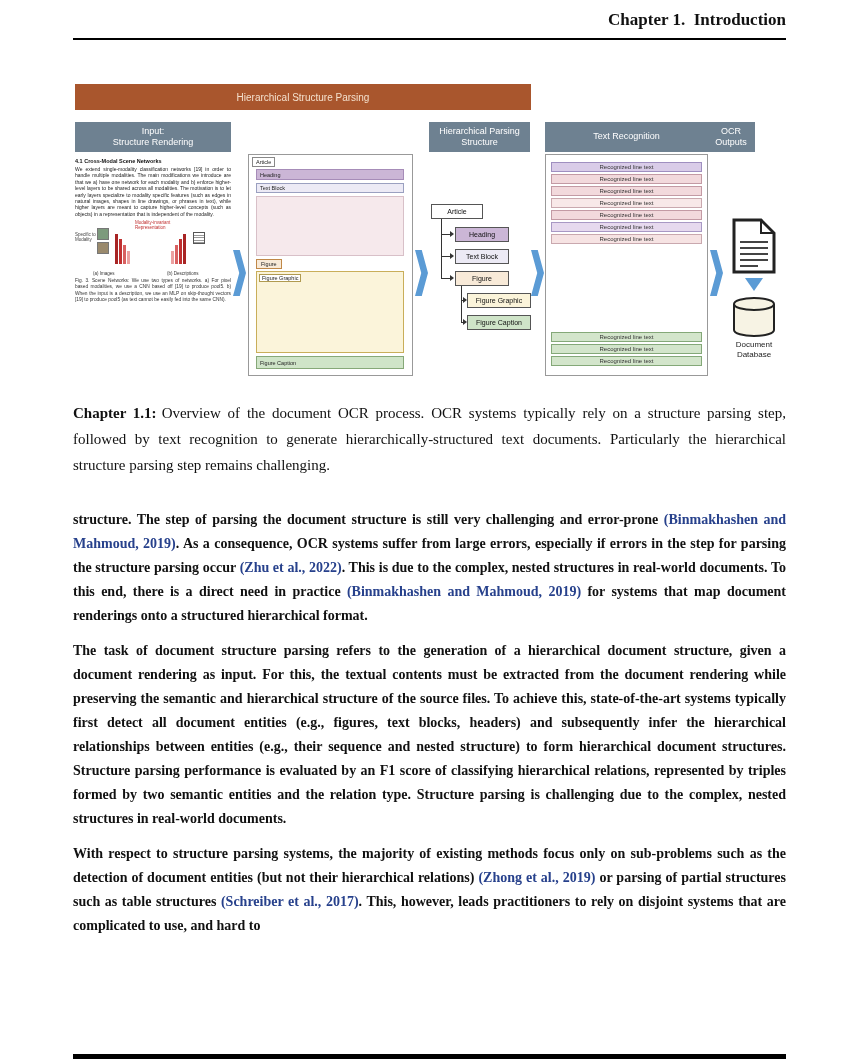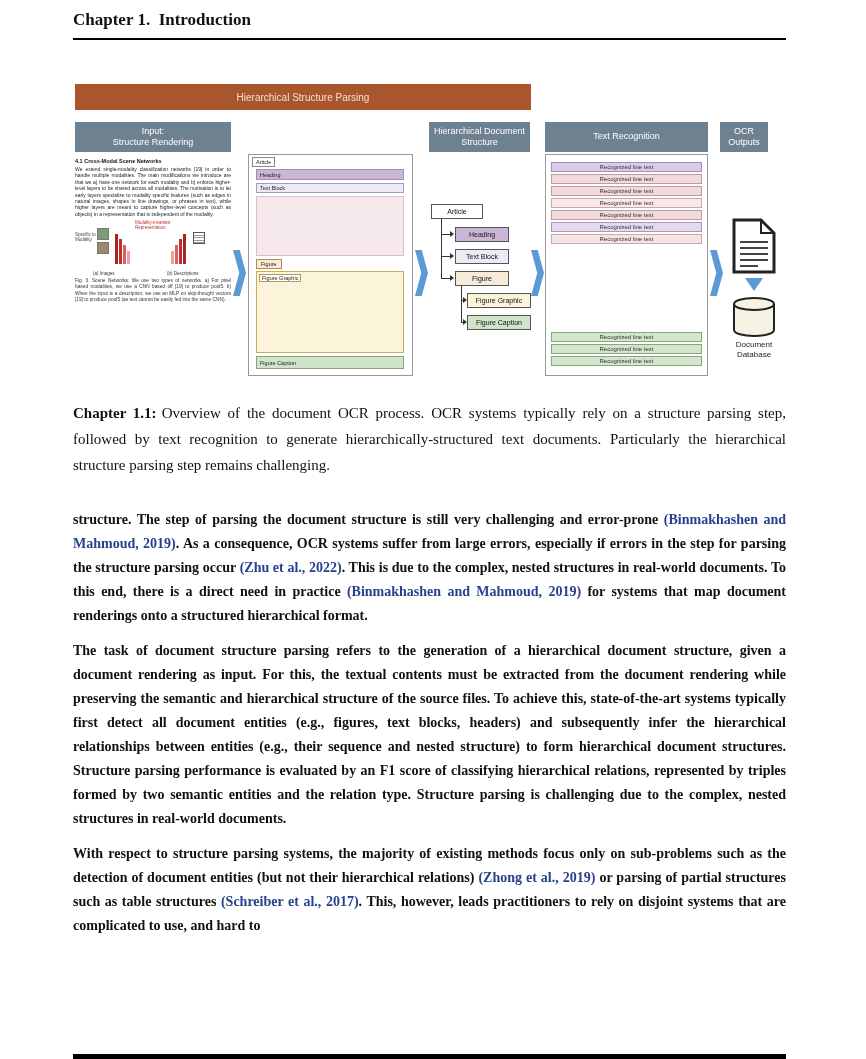--- a/index.html
+++ b/index.html
@@ -1,20 +1,20 @@
 <!DOCTYPE html>
 <html style="--banner: #a9562d; --column-header: #6e8191; --arrow: #5b9bd5; --citation: #27418c; --heading-fill: #cbb6d6; --textblock-fill: #eceaf5; --body-fill: #f6e9ec; --figure-fill: #f8ead8; --figure-graphic-fill: #fbf4da; --figure-caption-fill: #cfe4c8;"><head>
 <meta charset="utf-8">
 <style>
   html,body { margin:0; padding:0; background:#e8e8e8; }
   .page { position:relative; width:866px; height:1059px; background:#fff;
           font-family:"Liberation Serif", serif; color:#111; overflow:hidden; margin:0 auto; }
   .content { position:absolute; left:73px; top:0; width:713px; }
 
-  .chapter { font-size:17px; font-weight:bold; margin:10px 0 0; }
+  .chapter { font-size:17px; font-weight:bold; margin:10px 0 0;text-align:right; }
   .rule { height:2px; background:#000; margin-top:8px; }
 
   
   .figure { position:relative; height:302px; margin-top:44px;
             font-family:"Liberation Sans", sans-serif; }
   .banner { position:absolute; left:2px; top:0; width:456px; height:26px;
             background:var(--banner,#a9562d); color:#f4e0cd; font-size:10px;
             display:flex; align-items:center; justify-content:center;text-align:center; }
   .colhead { position:absolute; top:38px; height:30px; background:var(--column-header,#6e8191);
              color:#fff; font-size:9px; line-height:1.25; display:flex; align-items:center;
@@ -96,24 +96,24 @@
   <div class="content">
 
     <h1 class="chapter">Chapter 1.&nbsp;&nbsp;Introduction</h1>
     <div class="rule"></div>
 
     <div class="figure">
       <div class="banner">Hierarchical Structure Parsing</div>
 
       <div class="colhead" style="left:2px;width:156px">Input:
 Structure Rendering</div>
-      <div class="colhead" style="left:356px;width:101px">Hierarchical Document
+      <div class="colhead" style="left:356px;width:101px">Hierarchical Parsing
 Structure</div>
       <div class="colhead" style="left:472px;width:163px">Text Recognition</div>
-      <div class="colhead" style="left:647px;width:48px">OCR Outputs</div>
+      <div class="colhead" style="left:634px;width:48px">OCR Outputs</div>
 
       <div class="chev" style="left:160px"></div>
       <div class="chev" style="left:342px"></div>
       <div class="chev" style="left:458px"></div>
       <div class="chev" style="left:637px"></div>
 
       <div class="minidoc">
         <div class="md-head">4.1  Cross-Modal Scene Networks</div>
         <div class="md-body">We extend single-modality classification networks [19] in order to handle multiple modalities. The main modifications we introduce are that we a) have one network for each modality and b) enforce higher-level layers to be shared across all modalities. The motivation is to let early layers specialize to modality specific features (such as edges in natural images, shapes in line drawings, or phrases in text), while higher layers are meant to capture higher-level concepts (such as objects) in a representation that is independent of the modality.</div>
         <div class="md-fig">

